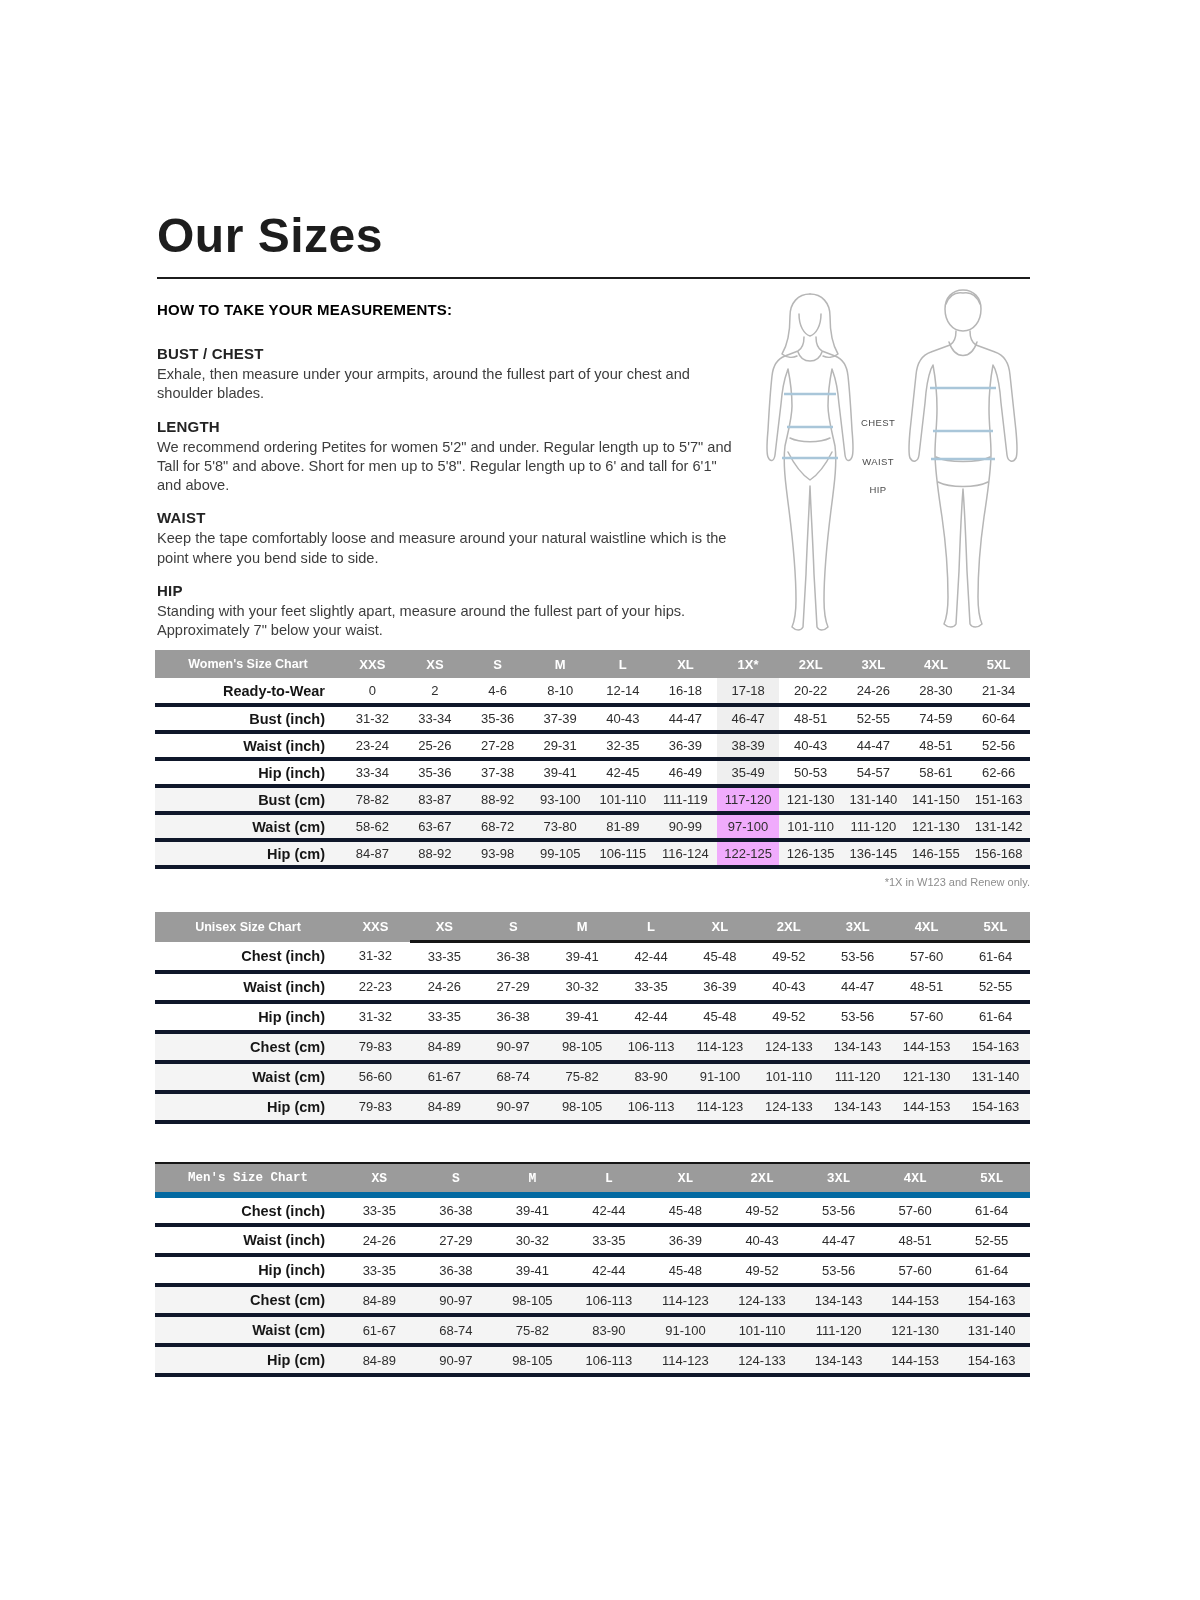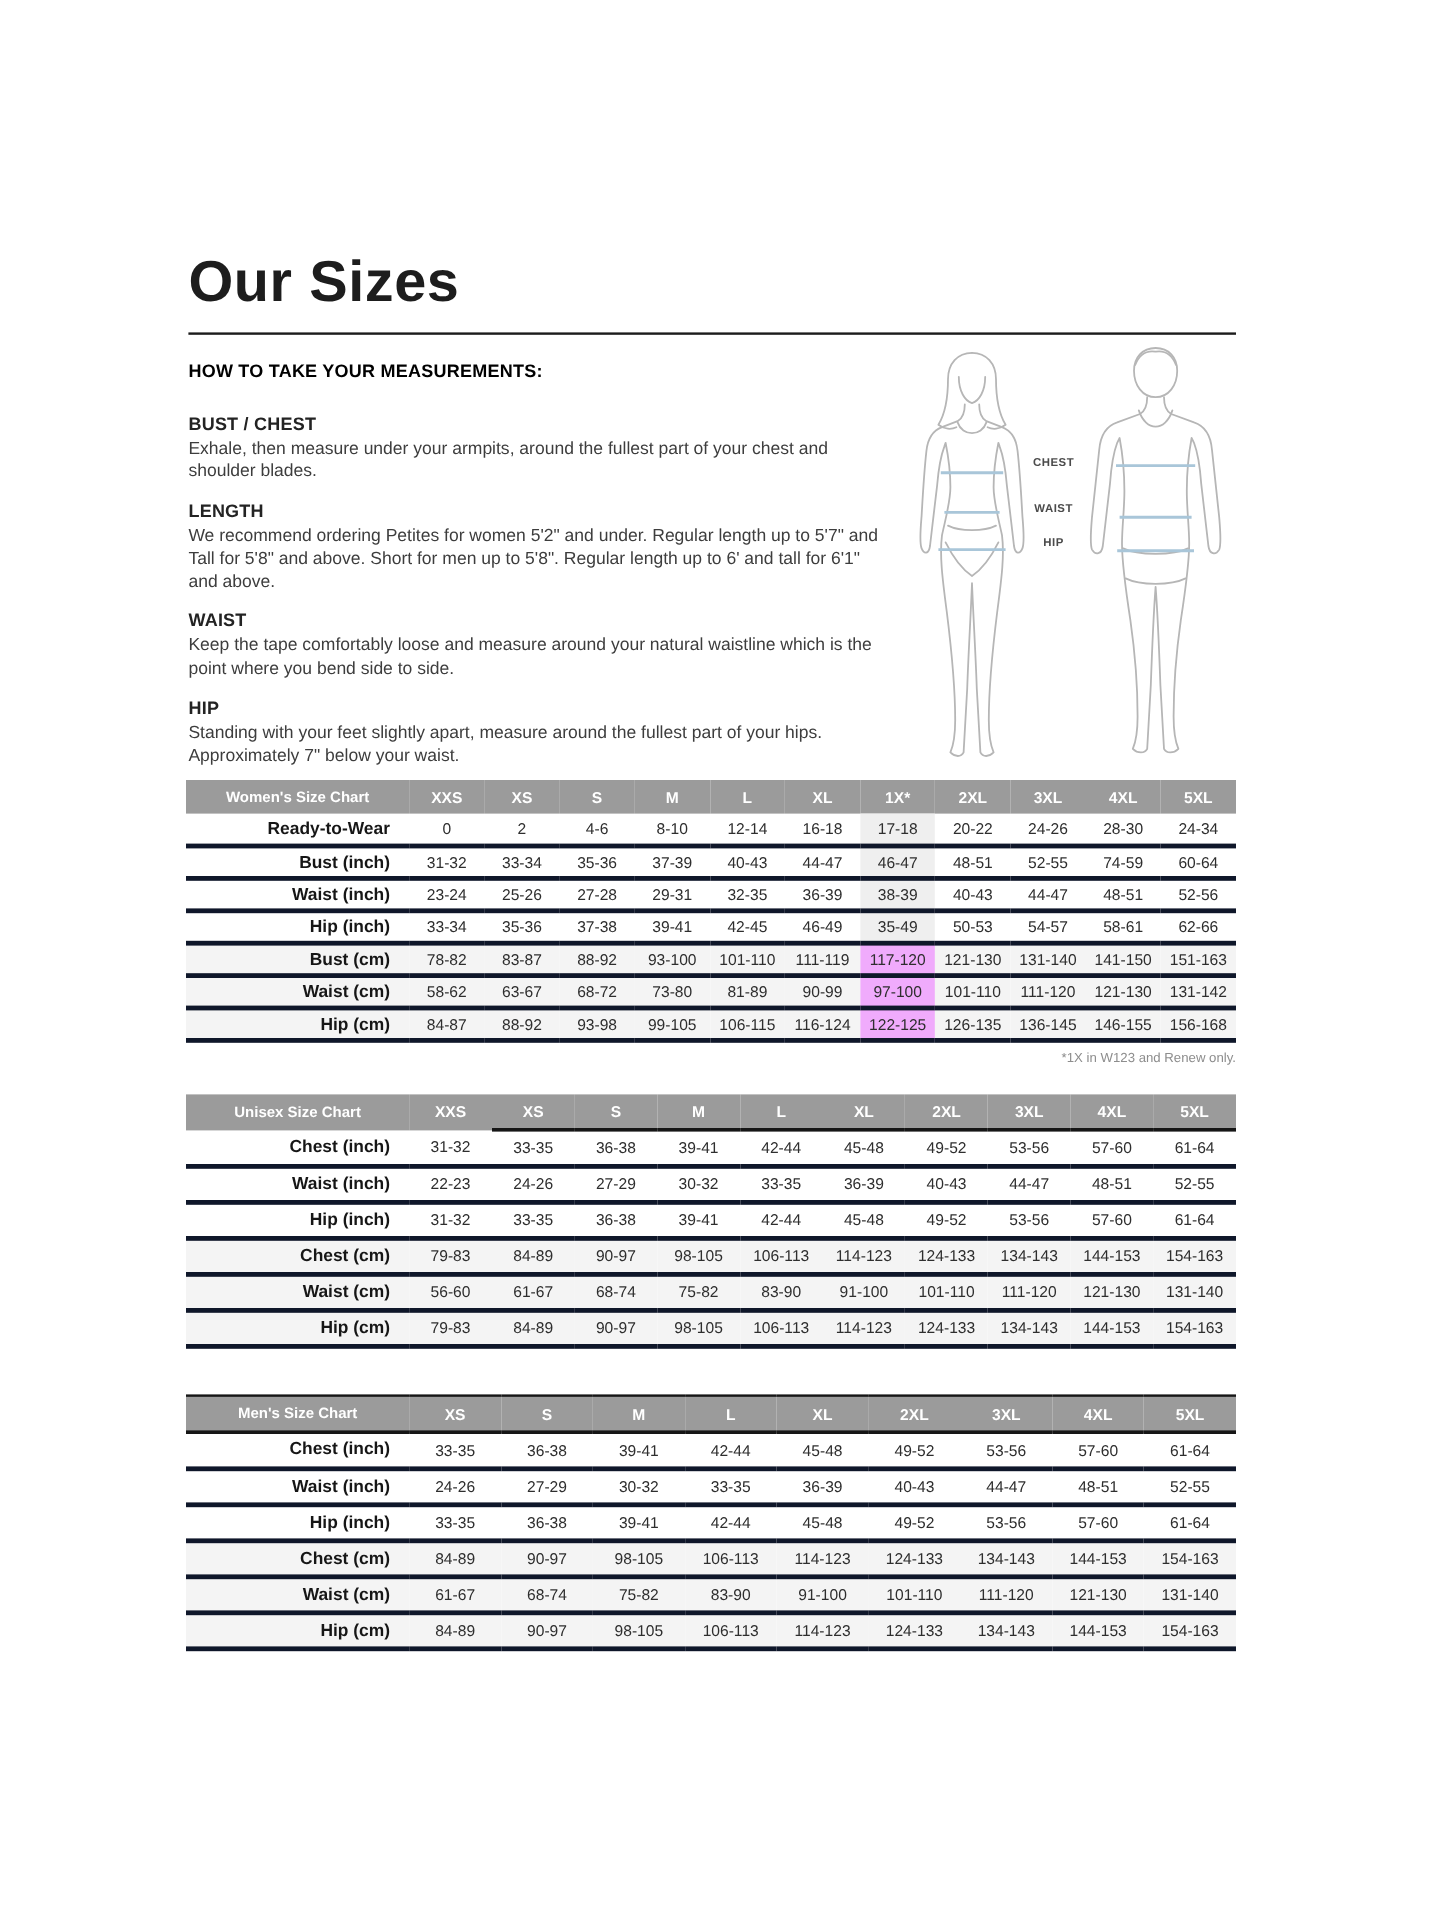--- a/index.html
+++ b/index.html
@@ -14,42 +14,42 @@
   .m-section h3 { font-size:15px; font-weight:800; color:#232323; margin:14px 0 3px 0; letter-spacing:0.2px; }
   .m-section p  { font-size:14.6px; line-height:1.32; color:#3d3d3d; margin:0 0 10px 0; }
 
   
   .figures { position:absolute; left:752px; top:283px; width:290px; height:356px; }
   .figure-woman { position:absolute; left:6px;  top:7px; }
   .figure-man   { position:absolute; left:148px; top:2px; }
   .figures .outline { stroke:#b6b6b6; stroke-width:1.5; fill:none; stroke-linecap:round; stroke-linejoin:round; }
   .figures .measure { stroke:#a9c6d9; stroke-width:2.4; fill:none; }
   .measure-label { position:absolute; left:106px; width:40px; text-align:center;
-                   font-size:9.5px; font-weight:700; color:#4b4b4b; letter-spacing:0.4px; }
+                   font-size:9.5px; font-weight:400; color:#4b4b4b; letter-spacing:0.4px;margin-top:37px; }
 
   
   .table-block { position:absolute; left:155px; width:875px; }
   #women-block  { top:650px; }
   #unisex-block { top:912px; }
   #men-block    { top:1162px; }
 
   table.size-table { width:100%; border-collapse:collapse; table-layout:fixed; }
   .size-table thead th { background:#9b9b9b; color:#ffffff; font-size:13px; font-weight:700;
                          height:28px; padding:0 18px; text-align:center; }
   .size-table thead th.title-cell { width:150px; font-size:12.5px; }
   .size-table tbody tr { border-bottom:4px solid #0f172a; }
   .size-table.women  tbody tr { height:27px; }
   .size-table.unisex tbody tr, .size-table.men tbody tr { height:30px; }
   .size-table td { font-size:13px; color:#2e2e2e; text-align:center; padding:0 2px; }
   .size-table td.label { text-align:right; padding-right:16px; font-weight:700; font-size:14.5px; color:#161616; }
   .size-table tr.striped { background:#f4f4f4; }
   .size-table td.hl { background:#efefef; }
   .size-table tr.striped td.hl { background:#f0abfc;text-align:center; }
   .size-table thead th.rule { border-bottom:3px solid #161616; }
-  table.size-table.top-bordered thead tr { border-top:2px solid #161616; border-bottom:2px solid #0369a1; }
+  table.size-table.top-bordered thead tr { border-top:2px solid #161616; border-bottom:6px solid #0369a1;font-family:Liberation Mono, monospace; }
   .footnote { text-align:right; font-size:11px; color:#8d8d8d; margin-top:7px; }
 </style>
 </head>
 <body>
 
 <div class="page">
 
   <div class="page-title">Our Sizes</div>
   <div class="title-rule"></div>
 
@@ -132,21 +132,21 @@
             <td>0</td>
             <td>2</td>
             <td>4-6</td>
             <td>8-10</td>
             <td>12-14</td>
             <td>16-18</td>
             <td class="hl">17-18</td>
             <td>20-22</td>
             <td>24-26</td>
             <td>28-30</td>
-            <td>24-34</td>
+            <td>21-34</td>
           </tr>
           <tr>
             <td class="label">Bust (inch)</td>
             <td>31-32</td>
             <td>33-34</td>
             <td>35-36</td>
             <td>37-39</td>
             <td>40-43</td>
             <td>44-47</td>
             <td class="hl">46-47</td>

